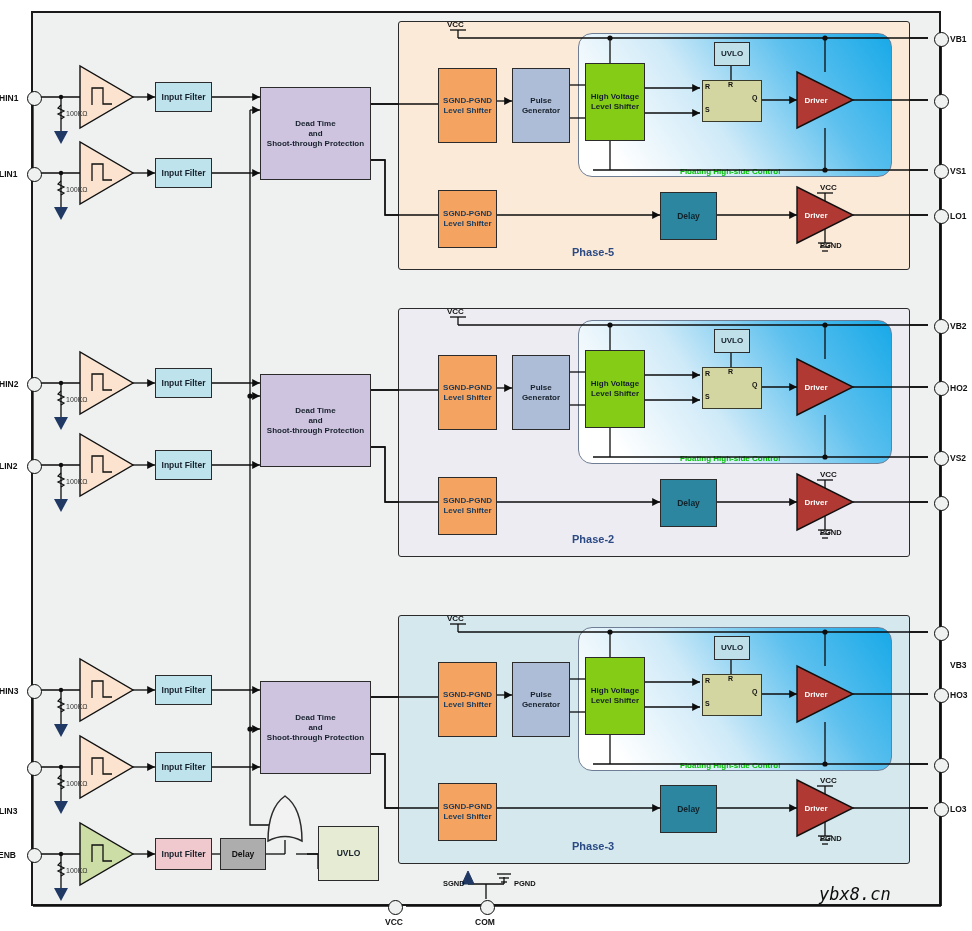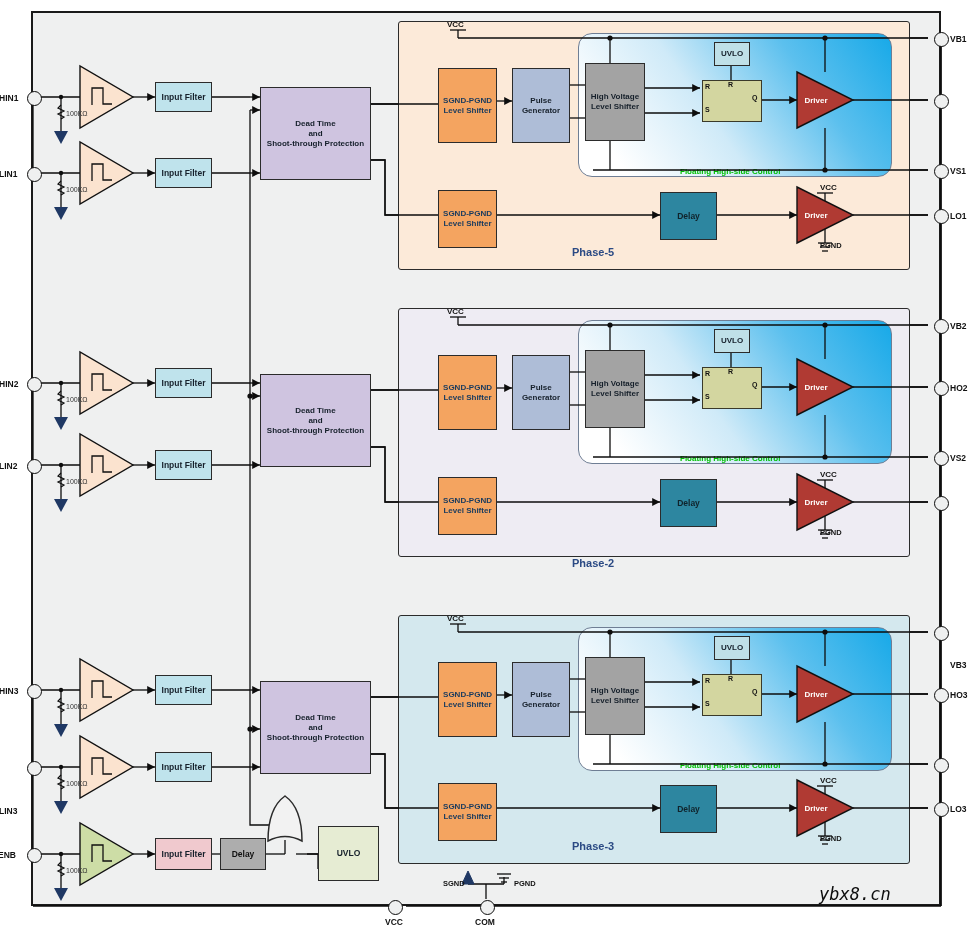--- a/index.html
+++ b/index.html
@@ -13,21 +13,21 @@
 
   
   .blk{border:1.4px solid #2b2b2b;display:flex;align-items:center;justify-content:center;
        text-align:center;font-weight:bold;color:#16202b;line-height:1.25;}
   .blk span{pointer-events:none;}
 
   .b-inputfilter{background:#bfe3ec;font-size:8.5px;}
   .b-deadtime{background:#cfc4e0;font-size:8px;}
   .b-lvlshift{background:#f4a460;color:#173a5e;font-size:8px;}
   .b-pulsegen{background:#aebdd7;color:#16202b;font-size:8px;}
-  .b-hvshift{background:#a3a3a3;color:#16202b;font-size:8px;text-align:center;}
+  .b-hvshift{background:#84cc16;color:#16202b;font-size:8px;text-align:center;}
   .b-latch{background:#d3d6a0;border:1.4px solid #3a3a2a;}
   .b-uvlo-sm{background:#bfe0e8;font-size:8px;}
   .b-delay-teal{background:#2d86a0;color:#10232b;font-size:8.5px;}
   .b-enb-filter{background:#f0c9ce;font-size:8.5px;}
   .b-enb-delay{background:#adadad;color:#111;font-size:8.5px;}
   .b-enb-uvlo{background:#e6ecd3;color:#16202b;font-size:8.5px;}
 
   
   .phase{border:1.2px solid #2b2b2b;border-radius:3px;}
   .phase-1{background:#fcead9;}
@@ -589,21 +589,21 @@
   <div class="latch-io" style="left:728px;top:368px;">R</div>
 
   <div class="abs blk b-lvlshift" style="left:438px;top:477px;width:59px;height:58px;">
     <span>
       <span>SGND-PGND</span><br>
       <span>Level Shifter</span></span>
   </div>
   <div class="abs blk b-delay-teal" style="left:660px;top:479px;width:57px;height:48px;">
       <span>Delay</span>
     </div>
-  <div class="phase-label" style="left:572px;top:533px;margin-top:24px;">Phase-2</div>
+  <div class="phase-label" style="left:572px;top:533px;">Phase-2</div>
   <div class="vcc-lbl" style="left:447px;top:307px;">VCC</div>
   <div class="vcc-lbl" style="left:820px;top:470px;">VCC</div>
   <div class="gnd-lbl" style="left:820px;top:528px;">PGND</div>
 
   <div class="abs blk b-lvlshift" style="left:438px;top:662px;width:59px;height:75px;">
     <span>
       <span>SGND-PGND</span><br>
       <span>Level Shifter</span></span>
   </div>
   <div class="abs blk b-pulsegen" style="left:512px;top:662px;width:58px;height:75px;">

